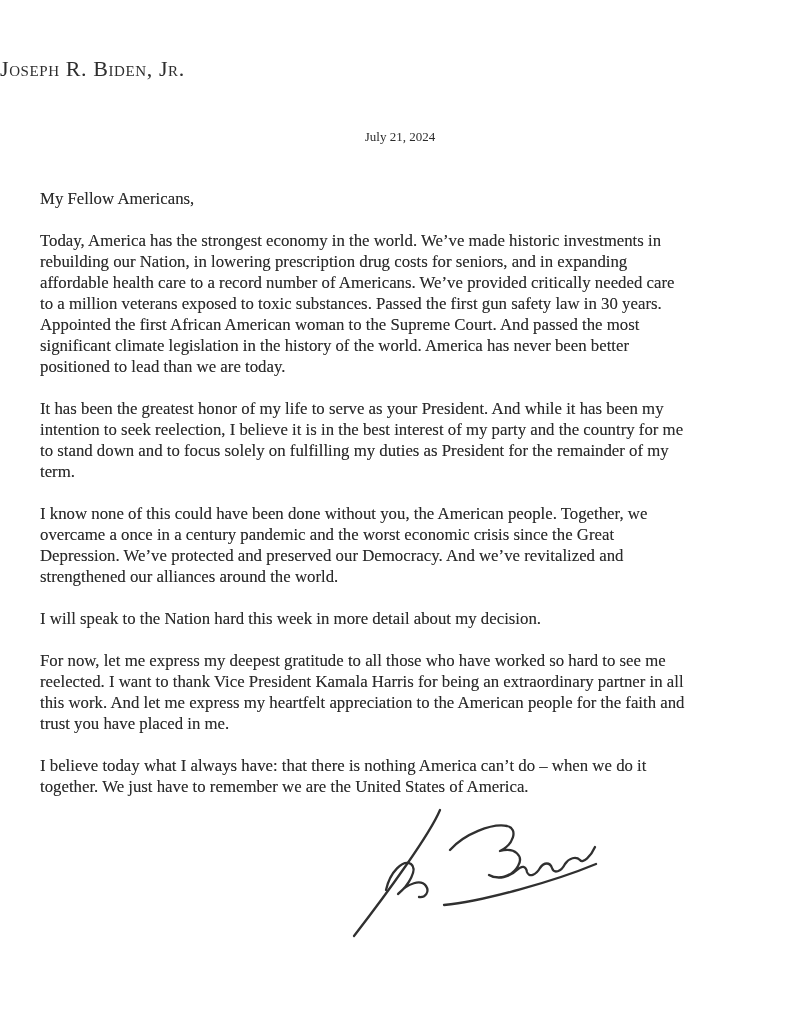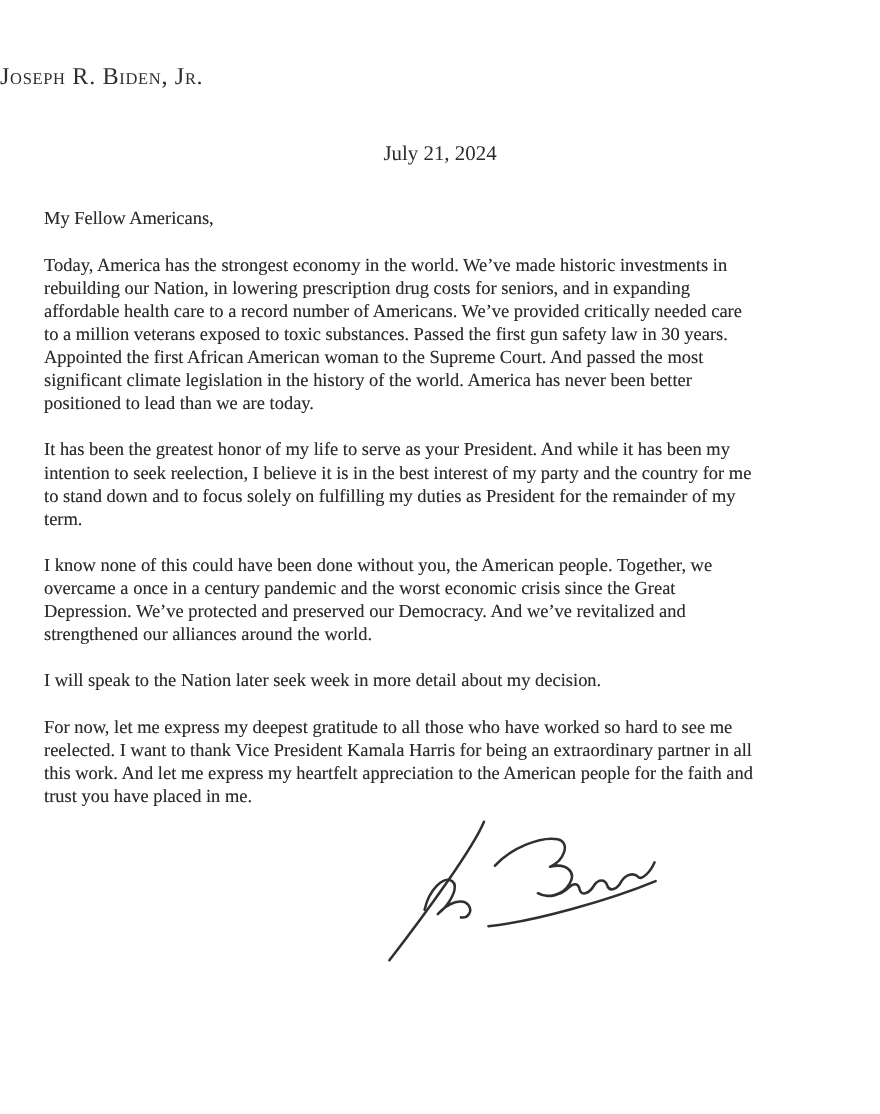--- a/index.html
+++ b/index.html
@@ -24,21 +24,21 @@
     letter-spacing: 0.6px;
     color: #2e2e2e;
     margin-top: 20px;
   }
   .date {
     position: absolute;
     top: 129px;
     left: 0;
     width: 100%;
     text-align: center;
-    font-size: 19px;
+    font-size: 13px;
     color: #2b2b2b;
   }
   .letter-body {
     position: absolute;
     top: 188px;
     left: 40px;
     width: 760px;
     font-size: 16.8px;
     line-height: 21px;
     color: #2b2b2b;
@@ -81,25 +81,27 @@
 significant climate legislation in the history of the world. America has never been better
 positioned to lead than we are today.</p>
     <p class="para">It has been the greatest honor of my life to serve as your President. And while it has been my
 intention to seek reelection, I believe it is in the best interest of my party and the country for me
 to stand down and to focus solely on fulfilling my duties as President for the remainder of my
 term.</p>
     <p class="para">I know none of this could have been done without you, the American people. Together, we
 overcame a once in a century pandemic and the worst economic crisis since the Great
 Depression. We’ve protected and preserved our Democracy. And we’ve revitalized and
 strengthened our alliances around the world.</p>
-    <p class="para">I will speak to the Nation later seek week in more detail about my decision.</p>
+    <p class="para">I will speak to the Nation hard this week in more detail about my decision.</p>
     <p class="para">For now, let me express my deepest gratitude to all those who have worked so hard to see me
 reelected. I want to thank Vice President Kamala Harris for being an extraordinary partner in all
 this work. And let me express my heartfelt appreciation to the American people for the faith and
 trust you have placed in me.</p>
+    <p class="para">I believe today what I always have: that there is nothing America can’t do – when we do it
+together. We just have to remember we are the United States of America.</p>
 
     <div class="signature">
       <svg width="270" height="140" viewBox="0 0 270 140" xmlns="http://www.w3.org/2000/svg" aria-hidden="true">
         <path class="sig-stroke" d="M100,4 C90,28 48,86 14,130"></path>
         <path class="sig-stroke" d="M46,84 C50,66 63,53 71,58 C78,63 69,79 58,88 C68,77 81,73 86,80 C90,86 85,92 79,91"></path>
         <path class="sig-stroke" d="M110,44 C124,28 152,17 167,20 C179,23 173,39 160,45 C175,41 184,50 178,60 C172,71 157,74 149,69 C158,74 170,71 177,64 C182,59 186,60 187,66 C189,72 196,69 200,62 C204,56 210,56 212,62 C214,68 221,66 225,58 C229,52 236,50 240,54 C243,58 251,50 255,41"></path>
         <path class="sig-stroke" d="M104,99 C145,95 215,75 256,58"></path>
       </svg>
     </div>
   </div>

